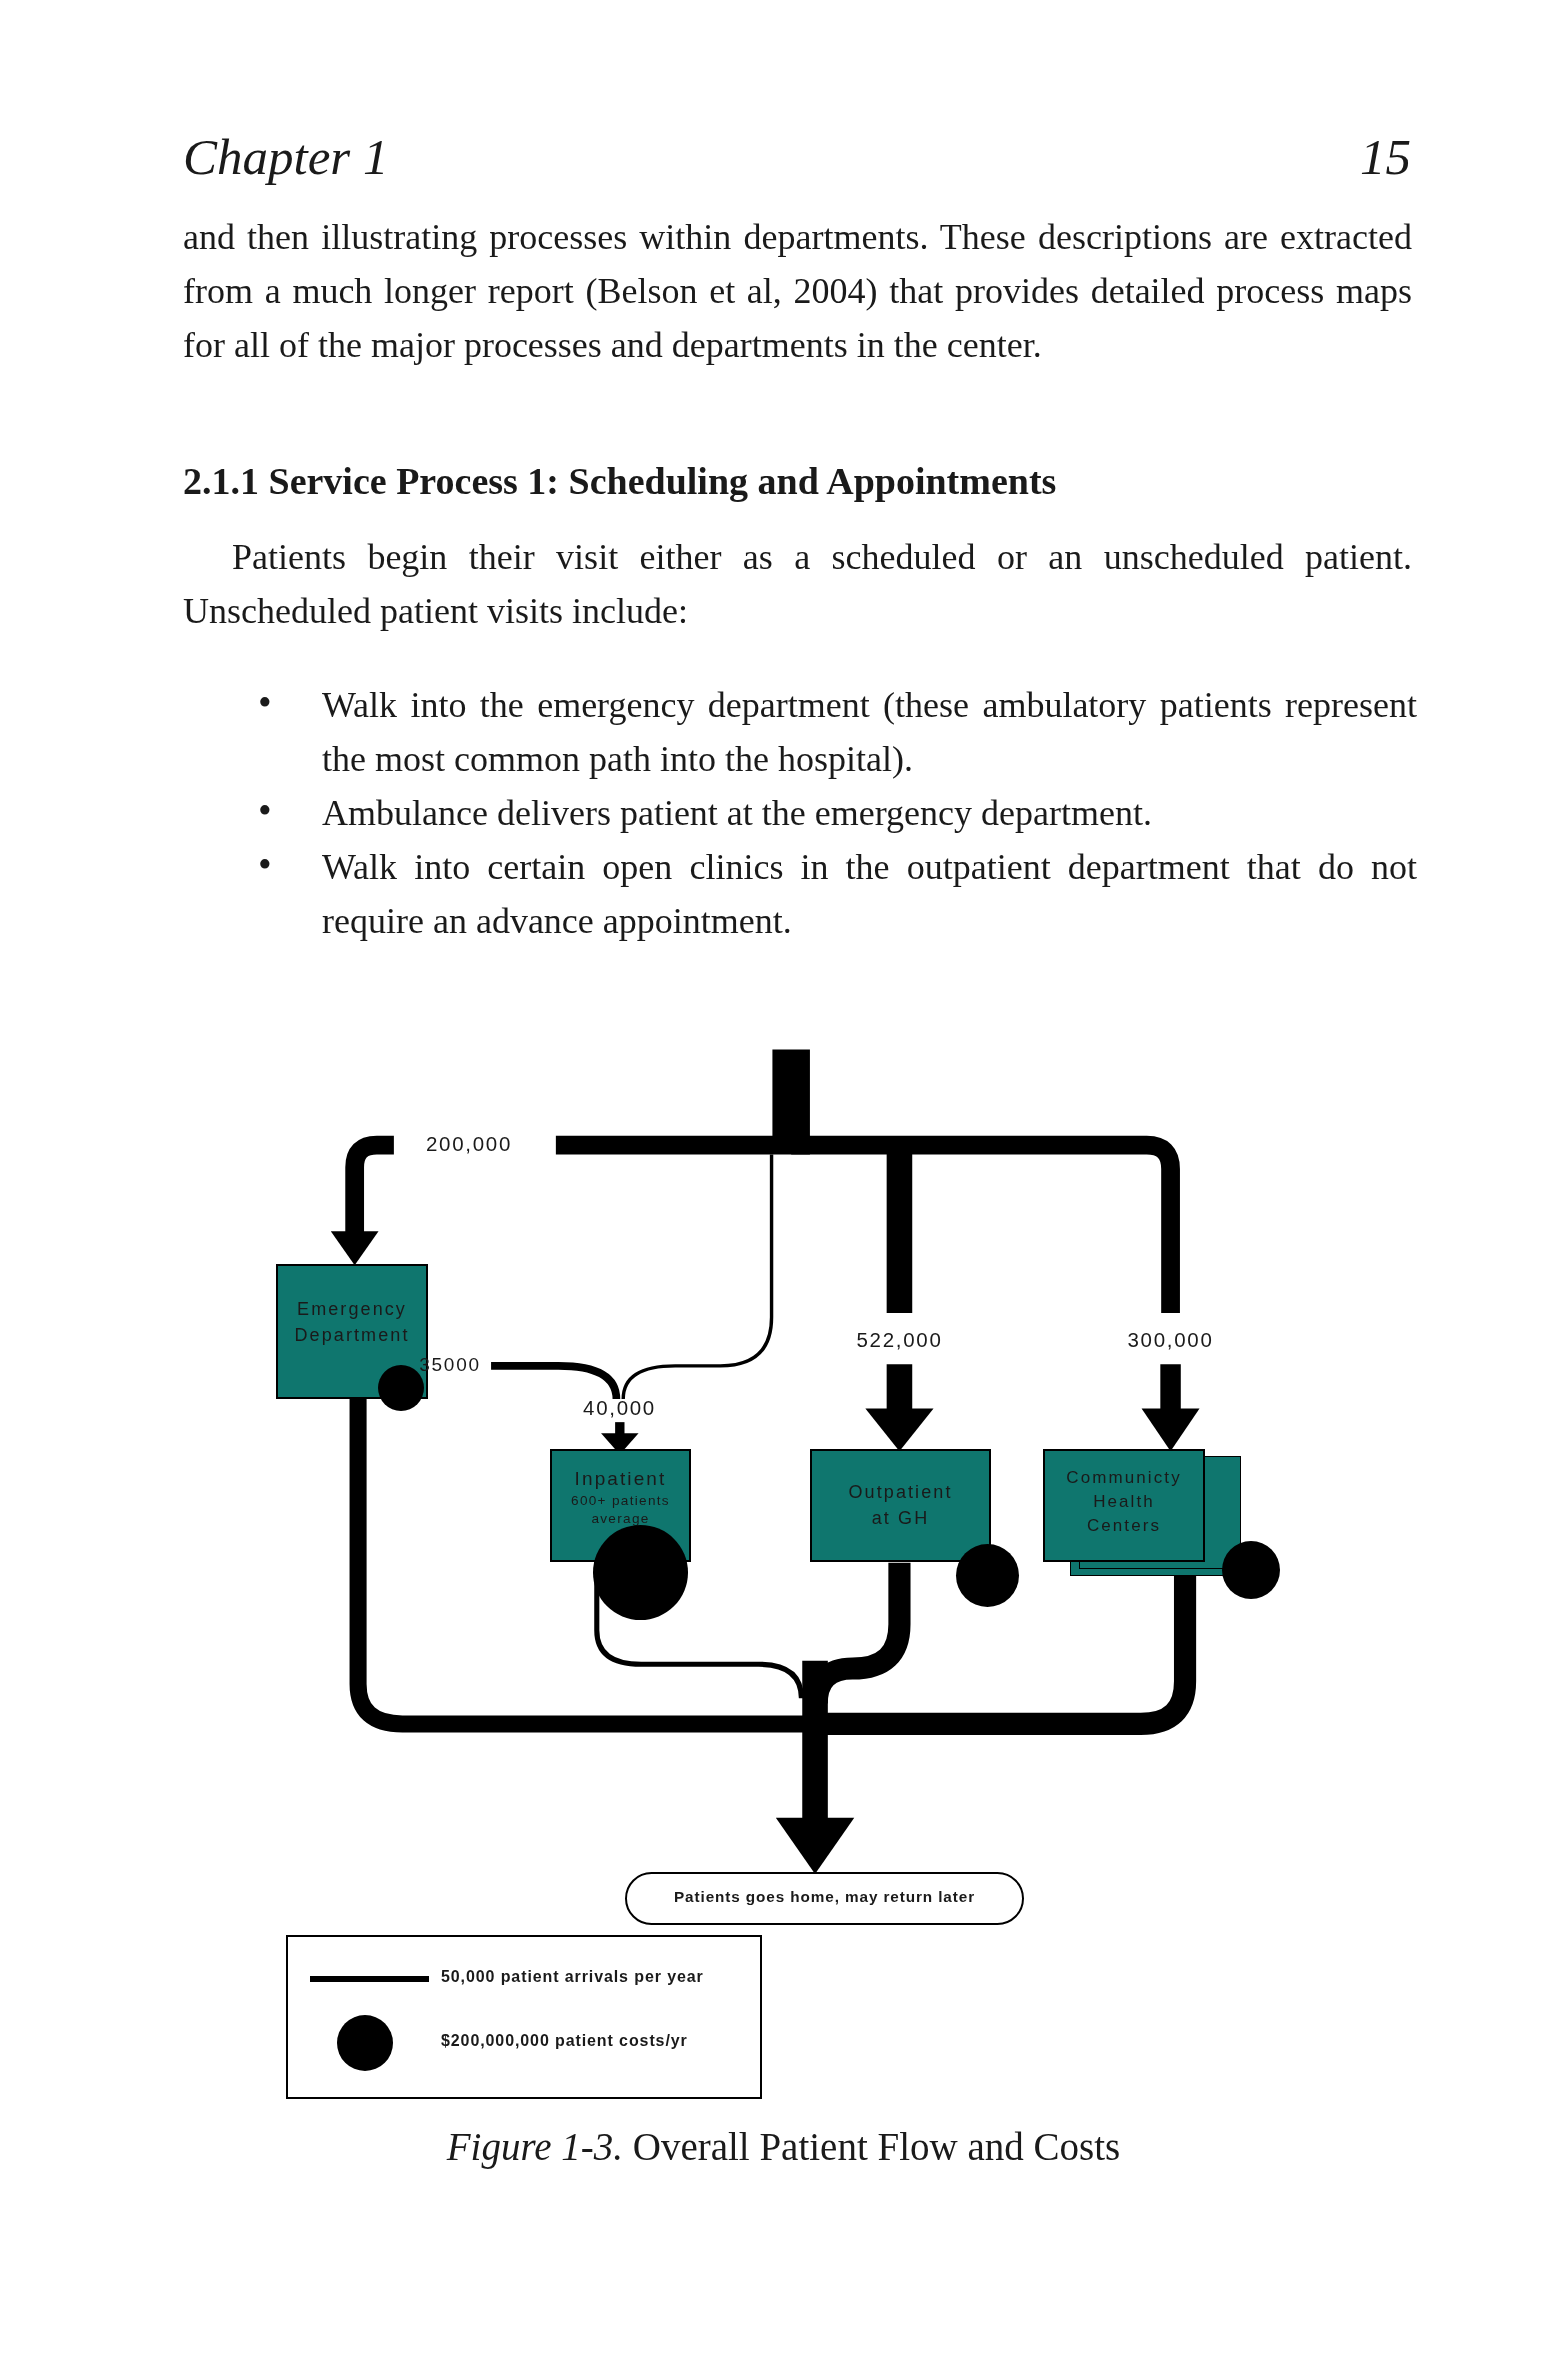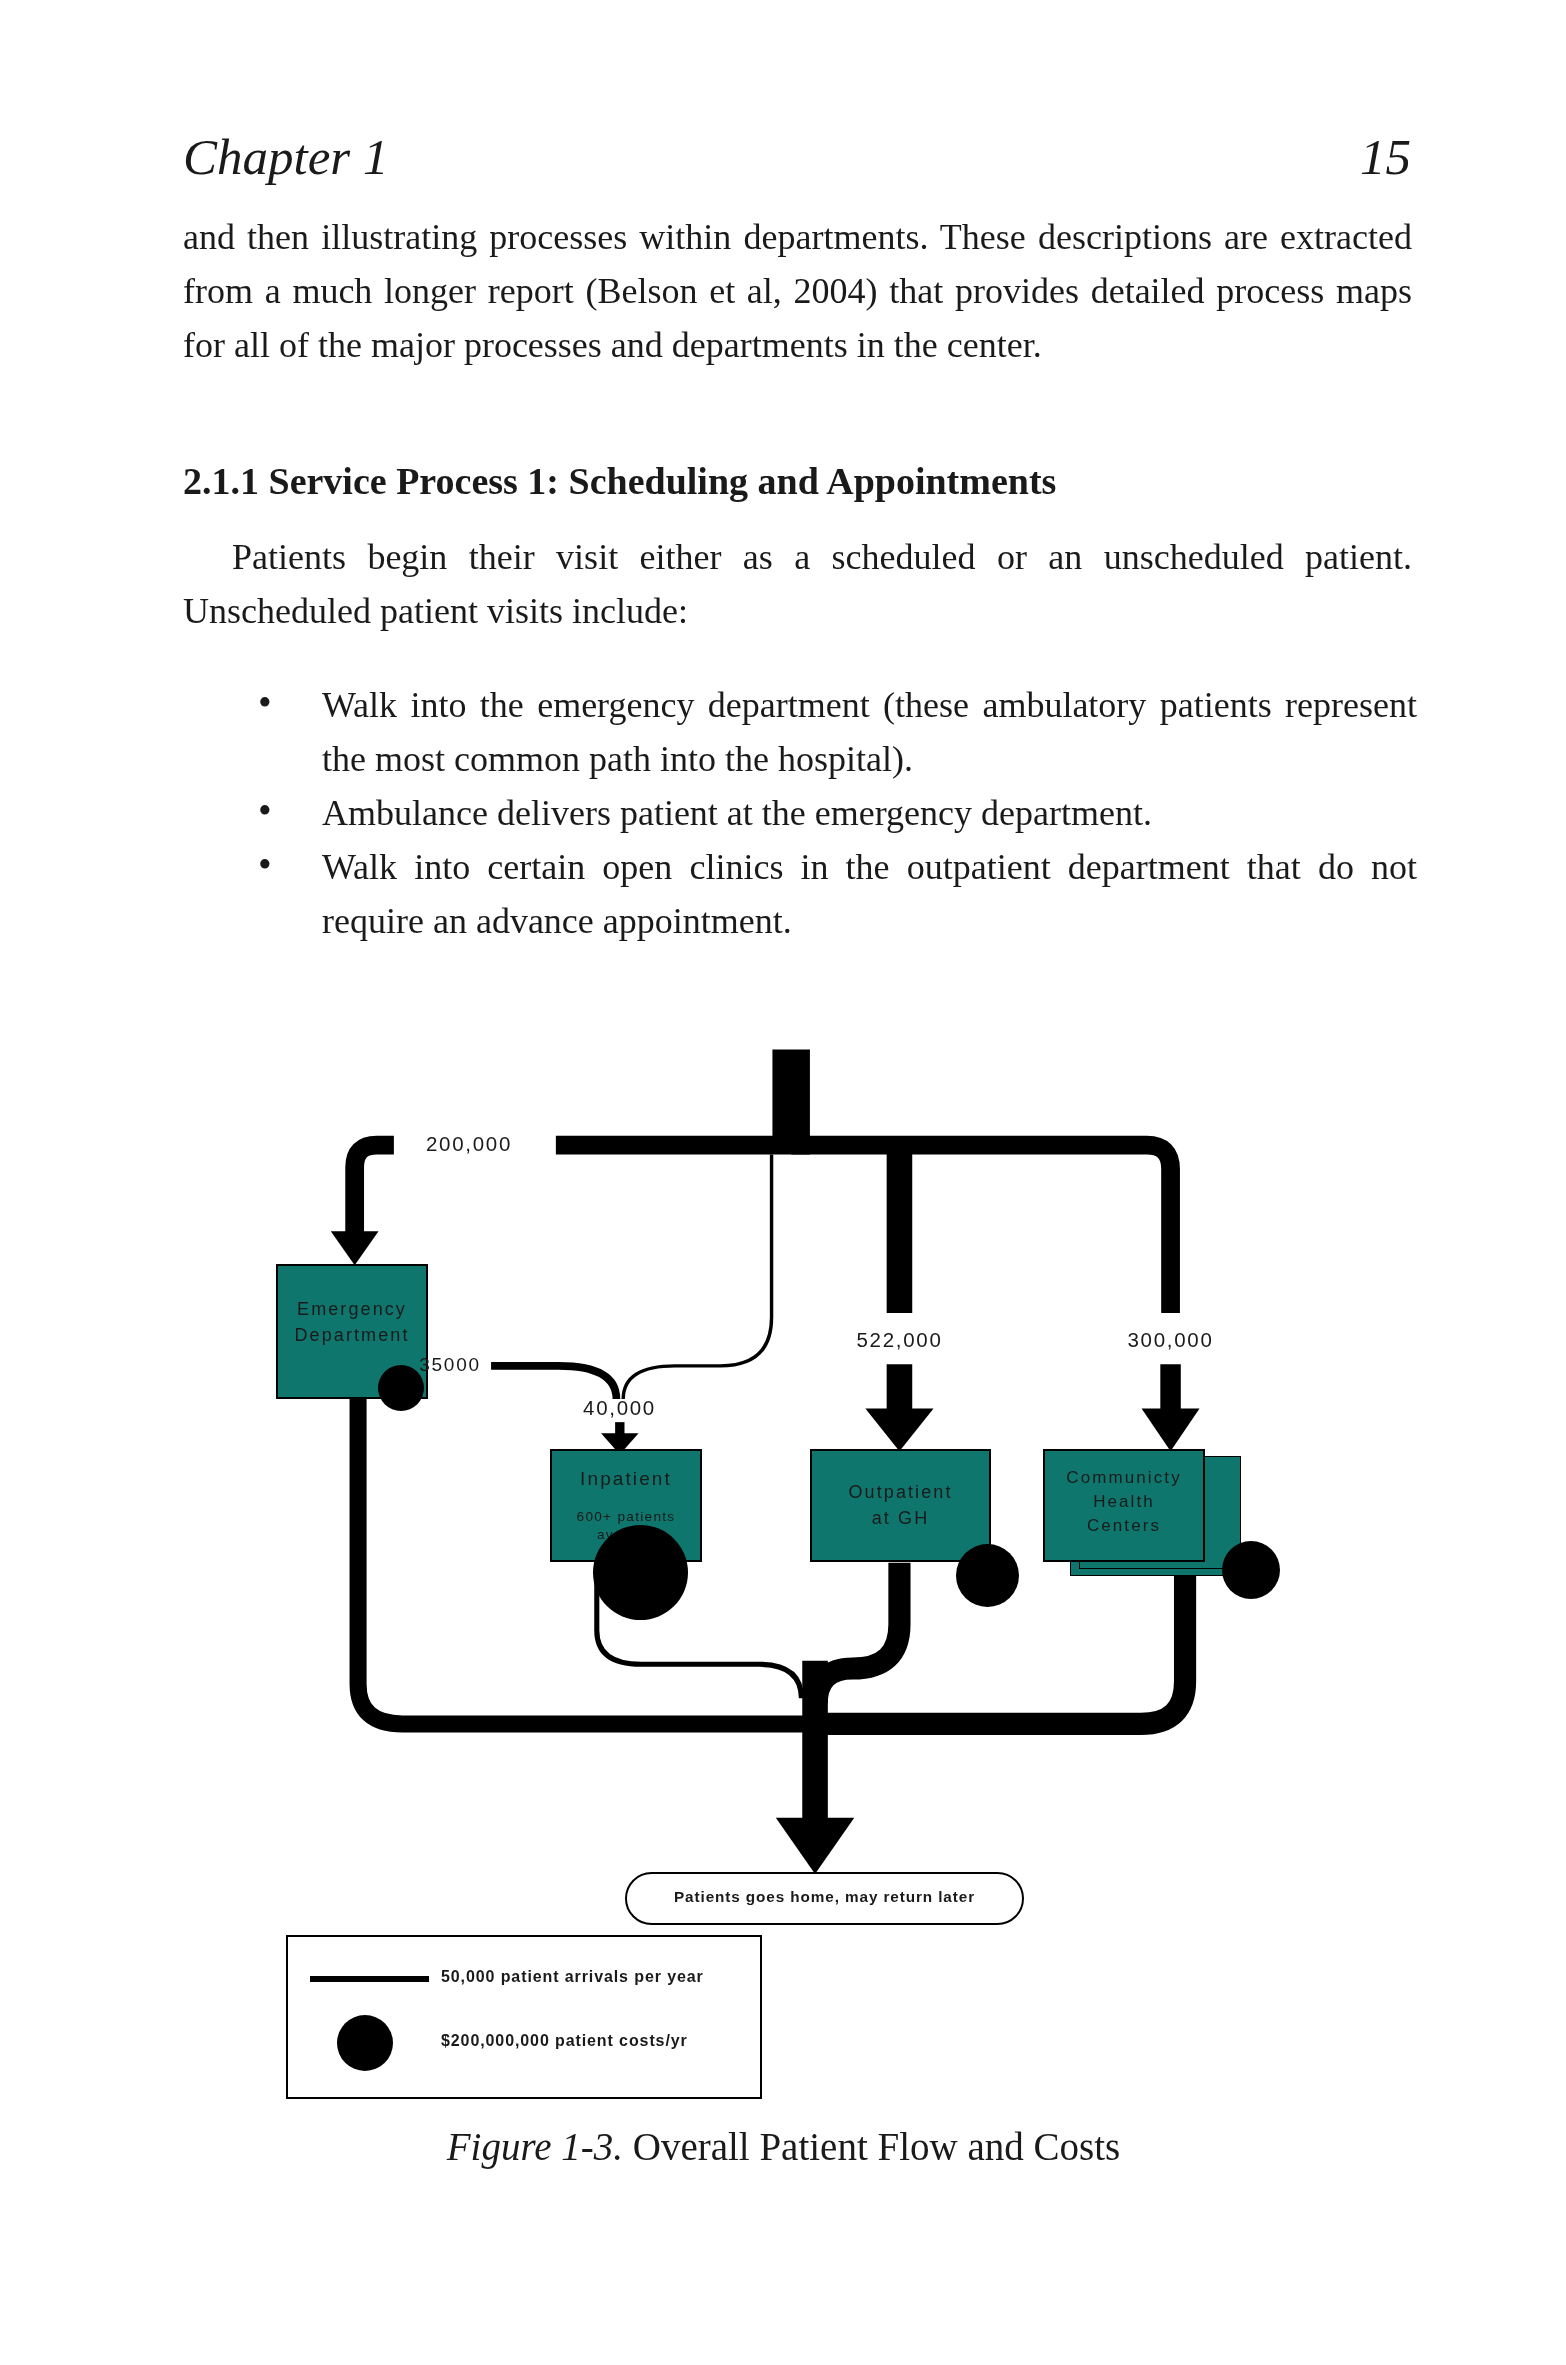--- a/index.html
+++ b/index.html
@@ -129,23 +129,23 @@
   <div class="abs flow-num" style="left:411px;top:1354px;width:78px;font-size:19px;">35000</div>
   <div class="abs flow-num" style="left:543px;top:1396px;width:153px;">40,000</div>
   <div class="abs flow-num" style="left:810px;top:1328px;width:179px;">522,000</div>
   <div class="abs flow-num" style="left:1081px;top:1328px;width:179px;">300,000</div>
 
   <div class="abs node" style="left:276px;top:1264px;width:152px;height:135px;">
     <div class="node-label" style="margin-top:31px;">Emergency</div>
     <div class="node-label">Department</div>
   </div>
 
-  <div class="abs node" style="left:550px;top:1449px;width:152px;height:113px;">
+  <div class="abs node" style="left:550px;top:1449px;width:141px;height:113px;">
     <div class="node-label" style="margin-top:15.3px;font-size:19px;">Inpatient</div>
-    <div class="node-sub" style="margin-top:16px;">600+ patients</div>
+    <div class="node-sub" style="margin-top:0;">600+ patients</div>
     <div class="node-sub">average</div>
   </div>
 
   <div class="abs node" style="left:810px;top:1449px;width:181px;height:113px;">
     <div class="node-label" style="margin-top:29px;">Outpatient</div>
     <div class="node-label">at GH</div>
   </div>
 
   <div class="abs node" style="left:1070px;top:1463px;width:162px;height:113px;border-width:1.7px;"></div>
   <div class="abs node" style="left:1079px;top:1456px;width:162px;height:113px;border-width:1.7px;"></div>

